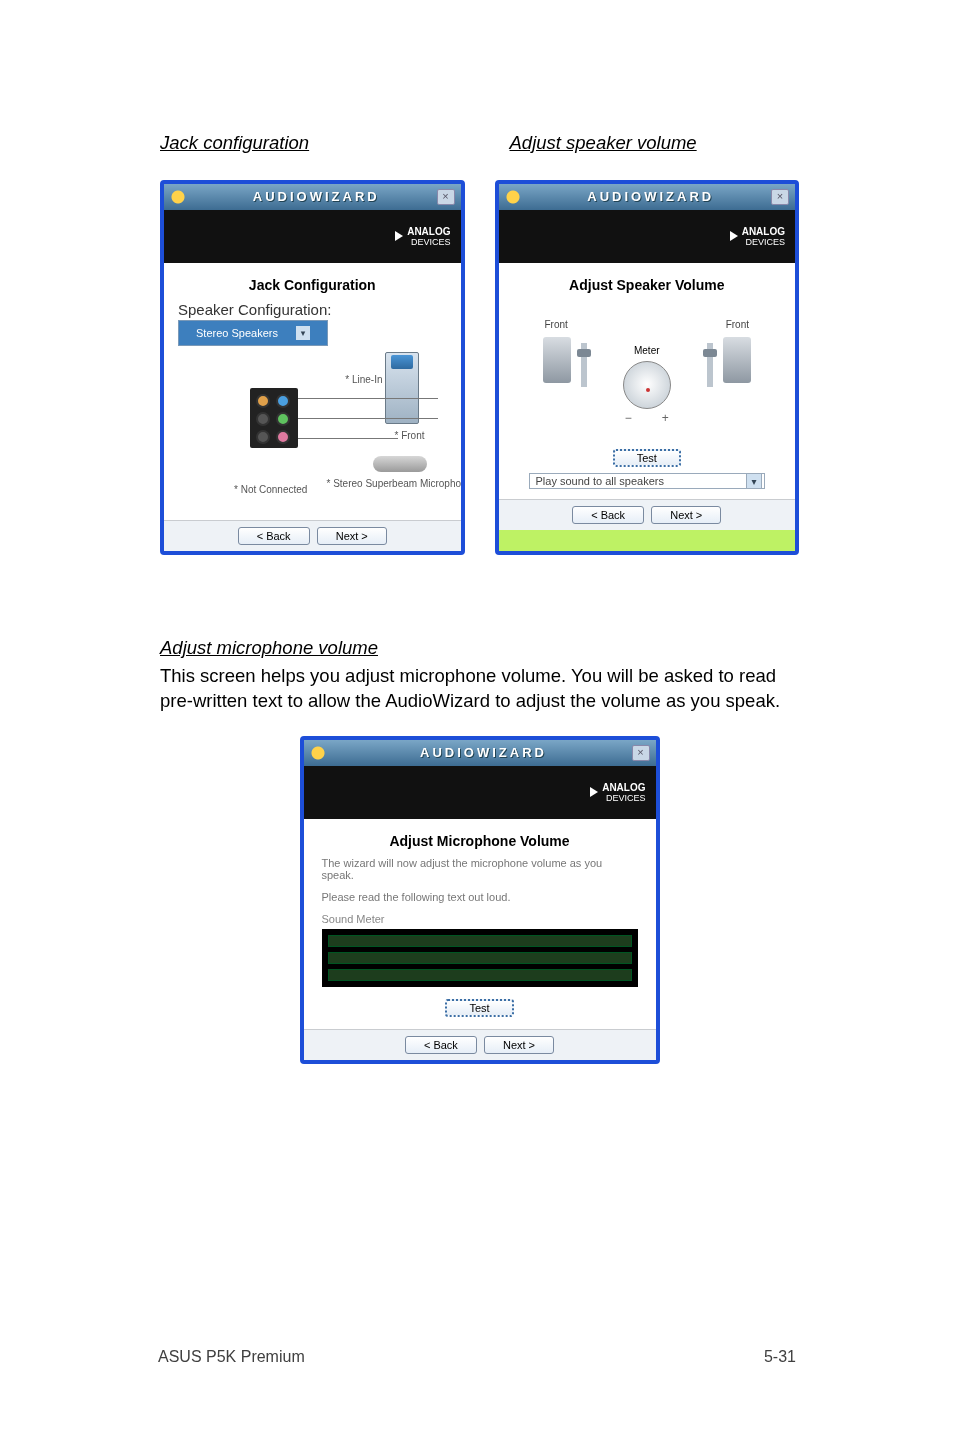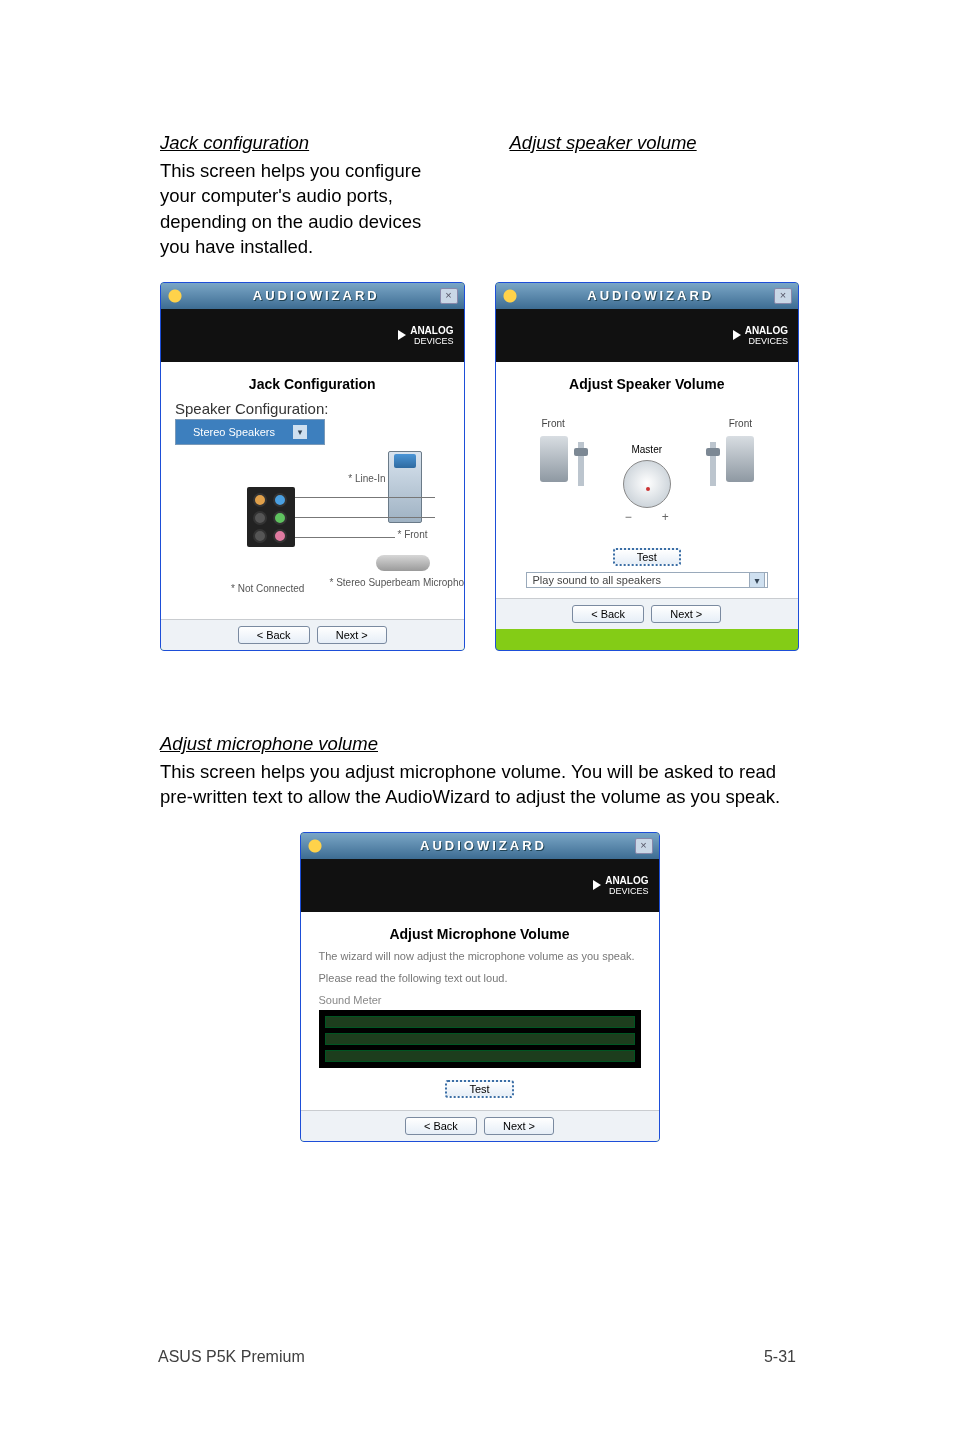--- a/index.html
+++ b/index.html
@@ -23,22 +23,22 @@
     }
     .body-text {
       font-size: 18.5px;
       line-height: 1.38;
     }
 
     
     .wizards-row { display: flex; gap: 30px; margin-bottom: 80px; }
     .wizard {
       width: 330px;
-      background: #84cc16;
-      border: 1px solid #1d4ed8;
+      background: #bef264;
+      border: 4px solid #1d4ed8;
       border-radius: 4px;
       overflow: hidden;
       font-size: 11px;
     }
     .wizard-large { width: 360px; }
     .wz-titlebar {
       background: linear-gradient(#7aa6c6, #3d6c92);
       display: flex;
       align-items: center;
       padding: 4px 6px;
@@ -258,21 +258,20 @@
     }
   </style>
 </head>
 <body>
 
 <div class="content">
 
   <div class="two-col">
     <div class="col">
       <div class="subtitle">Jack configuration</div>
-      <div class="body-text">This screen helps you configure your computer's audio ports, depending on the audio devices you have installed.</div>
     </div>
     <div class="col">
       <div class="subtitle">Adjust speaker volume</div>
     </div>
   </div>
 
   <div class="wizards-row">
 
     <div class="wizard">
       <div class="wz-titlebar">
@@ -329,21 +328,21 @@
       </div>
       <div class="wz-body">
         <div class="wz-head">Adjust Speaker Volume</div>
         <div class="sv-area">
           <span class="sv-spk-label left">Front</span>
           <span class="sv-spk-label right">Front</span>
           <div class="sv-speaker left"></div>
           <div class="sv-speaker right"></div>
           <div class="sv-slider left"></div>
           <div class="sv-slider right"></div>
-          <span class="sv-knob-label">Master</span>
+          <span class="sv-knob-label">Meter</span>
           <div class="sv-knob"></div>
           <span style="position:absolute; left:50%; top:110px; transform:translateX(-50%); font-size:12px; color:#666;">−&nbsp;&nbsp;&nbsp;&nbsp;&nbsp;&nbsp;&nbsp;&nbsp;&nbsp;+</span>
         </div>
         <div class="sv-test-btn">
           <span class="wz-btn wz-btn-focus">Test</span>
         </div>
         <div class="sv-select">
           <span>Play sound to all speakers</span>
           <span class="sv-sel-arrow">▾</span>
         </div>

